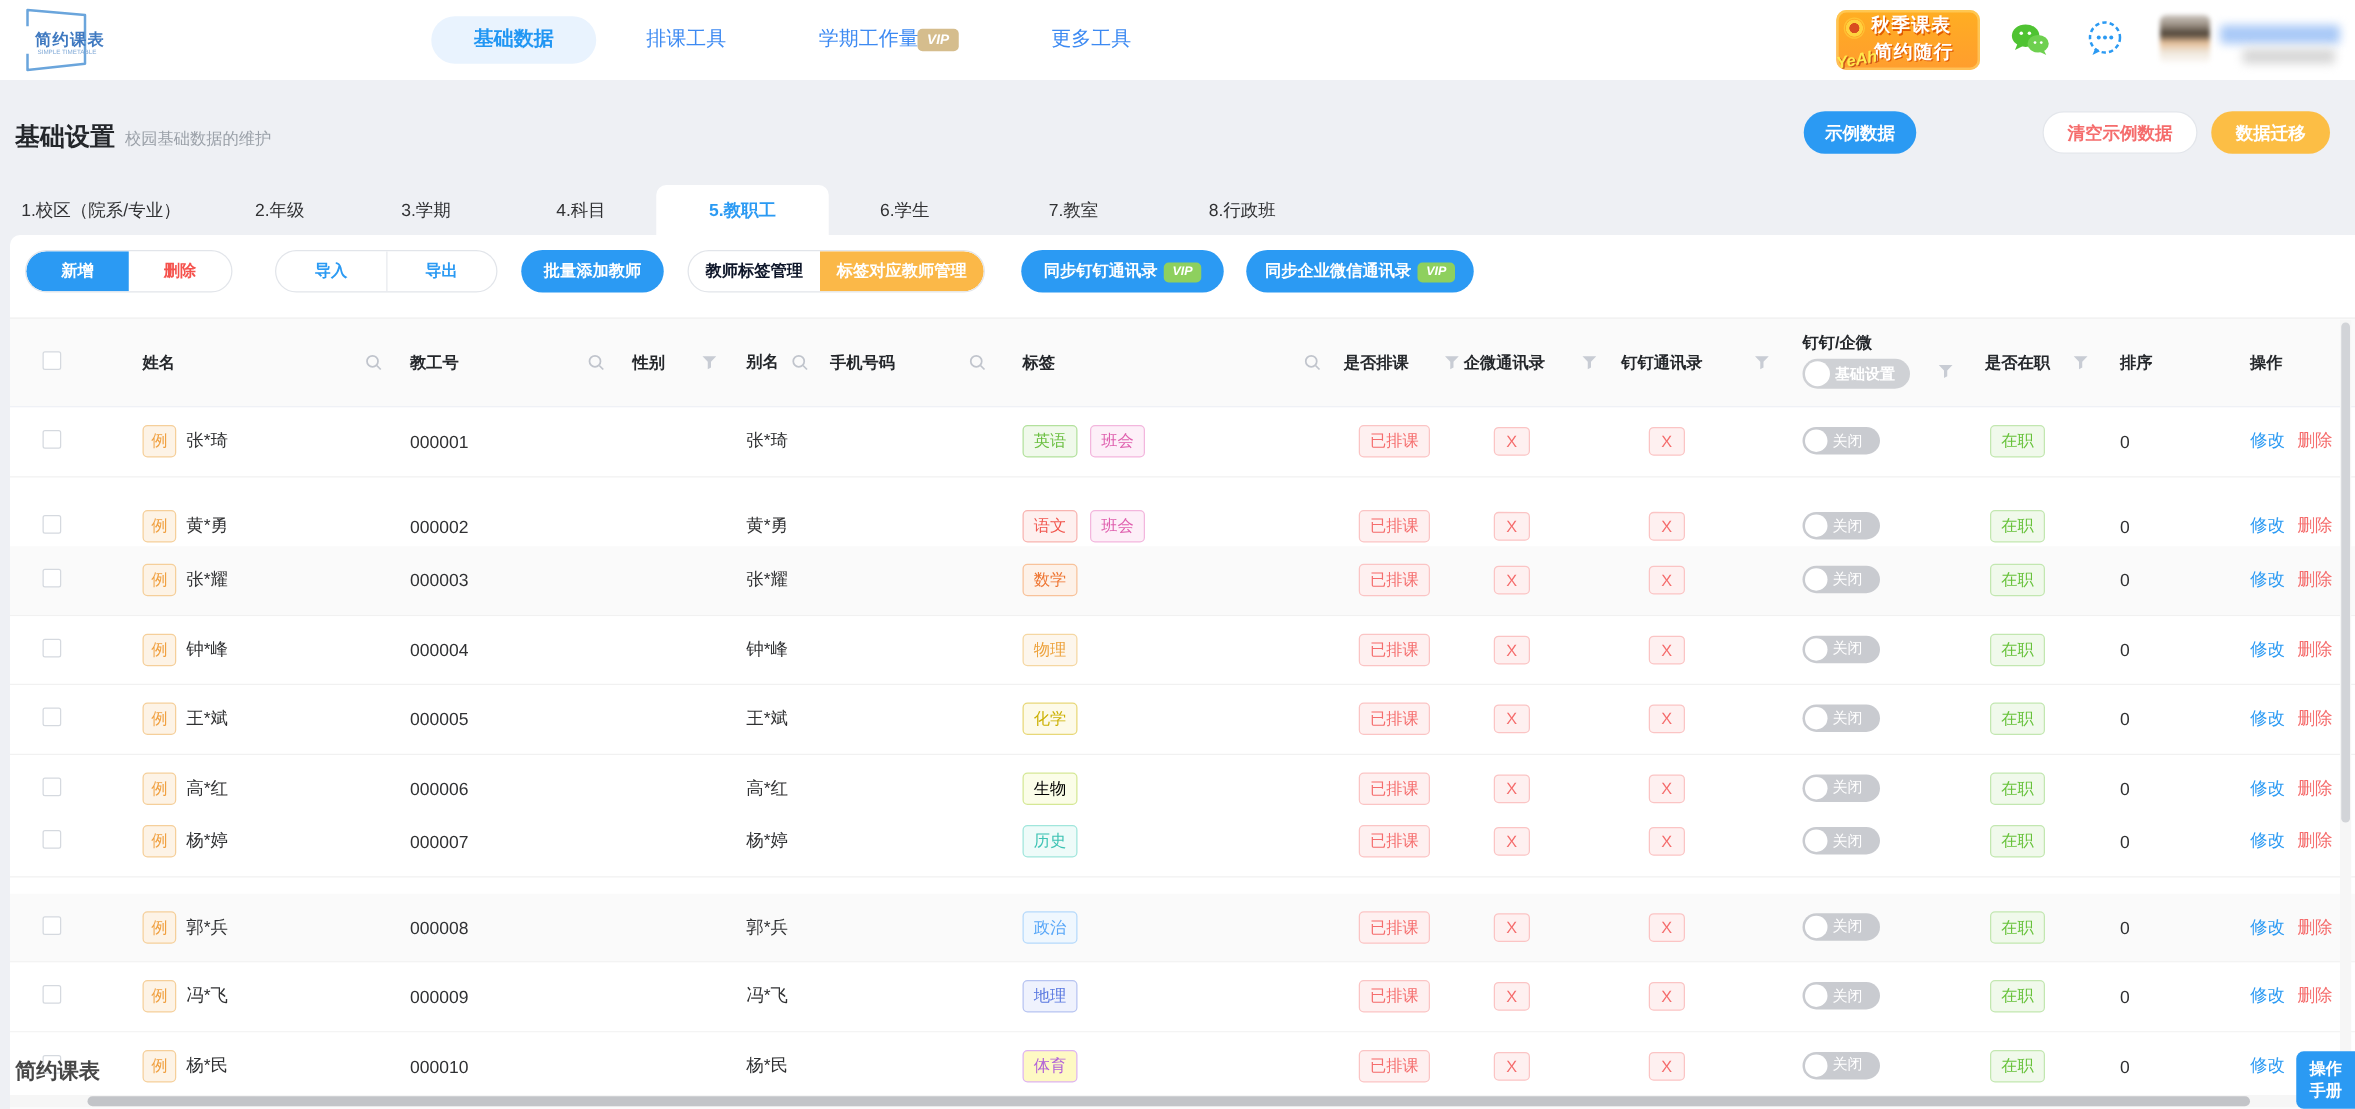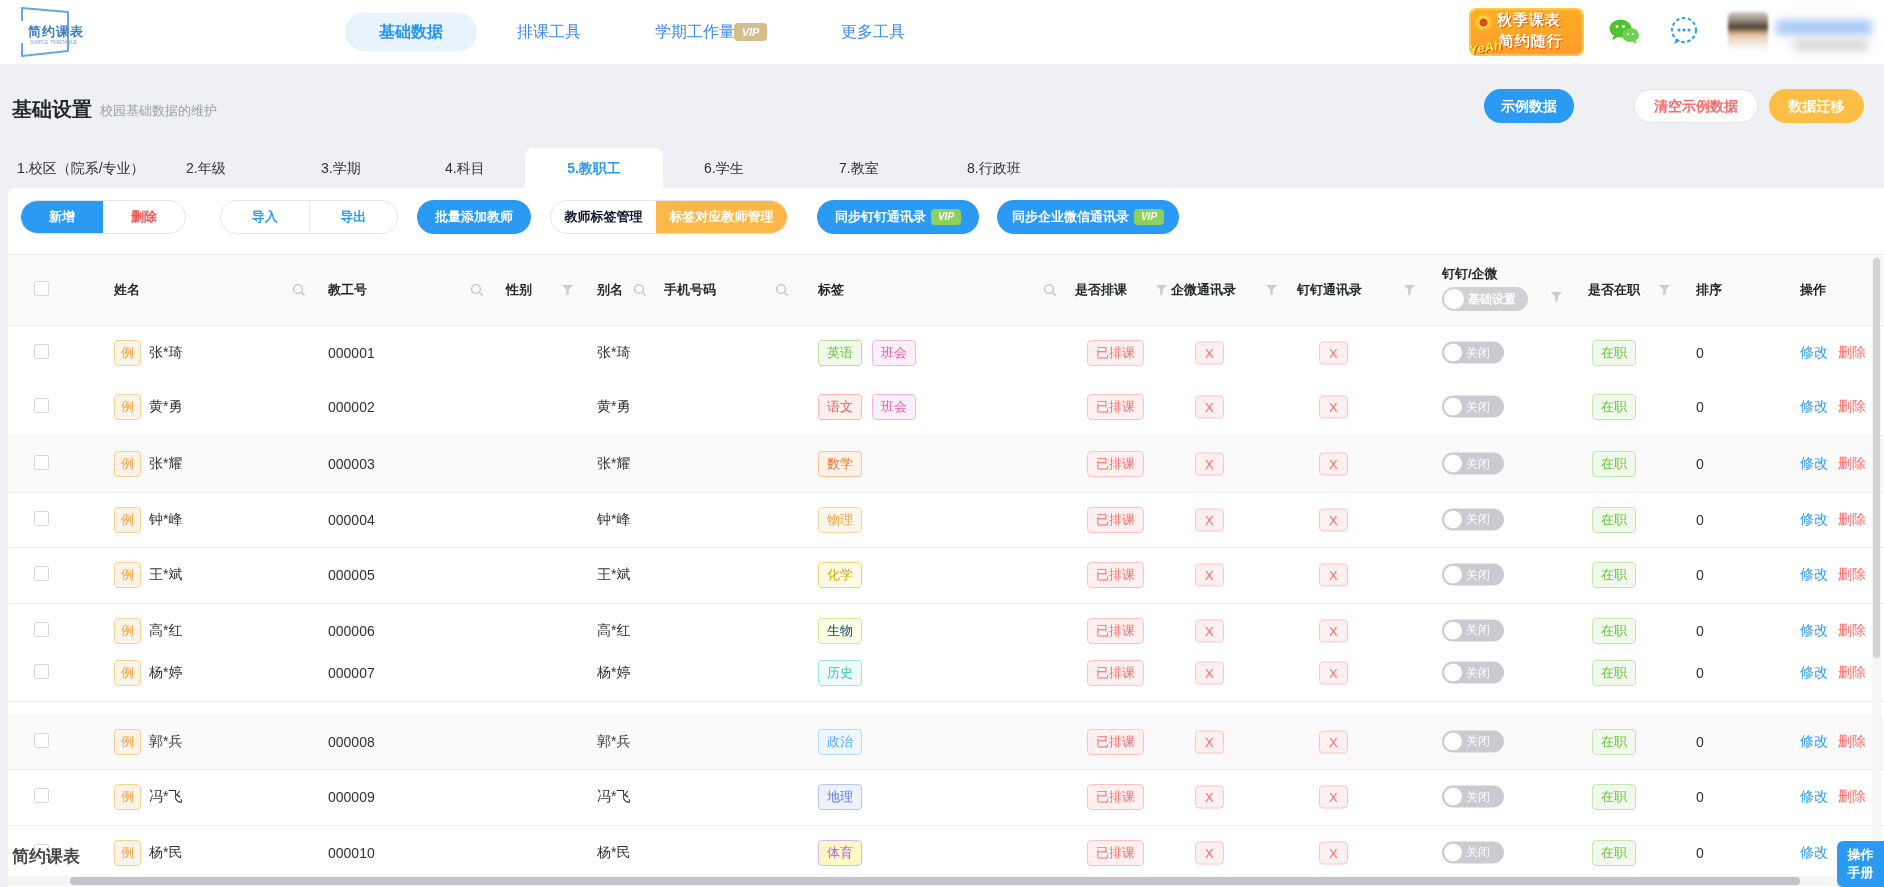--- a/index.html
+++ b/index.html
@@ -33,30 +33,30 @@
     background:linear-gradient(180deg,#cfc9c3 0%,#9a8f83 20%,#4e4337 38%,#e6c09a 56%,#efe6da 74%,#fff 100%);
     filter:blur(1.6px); }
   .bar-blue { position:absolute; left:1776px; top:20px; width:96px; height:15px; background:#a9c9f7; filter:blur(4px); border-radius:3px;}
   .bar-gray { position:absolute; left:1794px; top:39px; width:74px; height:12px; background:#d7d7d7; filter:blur(4px); border-radius:3px;}
 
   
   .pg-title { position:absolute; left:12px; top:96px; font-size:20px; font-weight:bold; color:#24272b; }
   .pg-sub { position:absolute; left:100px; top:102px; font-size:13px; color:#9aa0a8; }
   .btn { position:absolute; height:34px; border-radius:17px; font-size:14px; font-weight:bold; text-align:center;
     line-height:34px; cursor:pointer; }
-  .btn-sample { left:1484px; top:89px; width:90px; background:#2b9af3; color:#fff; }
+  .btn-sample { left:1443px; top:89px; width:90px; background:#2b9af3; color:#fff; }
   .btn-clear { left:1634px; top:89px; width:124px; background:#fff; color:#f56c6c; border:1px solid #e3e6eb; line-height:32px; }
   .btn-migrate { left:1769px; top:89px; width:95px; background:#fcbe45; color:#fff;text-align:center; }
 
   
   .tabs { position:absolute; left:0; top:148px; width:1884px; height:40px; }
   .tab { position:absolute; top:0; height:40px; line-height:40px; font-size:14px; color:#303133; cursor:pointer; }
   .tab-active-pill { position:absolute; left:525px; top:0; width:138px; height:40px; background:#fff;
     border-radius:8px 8px 0 0; text-align:center; line-height:40px; font-size:14px; font-weight:bold; color:#2b9af3; cursor:pointer;}
-  .t1{left:17px;} .t2{left:186px;} .t3{left:321px;} .t4{left:445px;} .t6{left:704px;} .t7{left:839px;} .t8{left:967px;}
+  .t1{left:17px;} .t2{left:204px;} .t3{left:321px;} .t4{left:445px;} .t6{left:704px;} .t7{left:839px;} .t8{left:967px;}
 
   
   .card { position:absolute; left:8px; top:188px; width:1876px; height:699px; background:#fff; border-radius:8px 0 0 0; overflow:hidden; }
 
   
   .tbar-btn { position:absolute; top:12px; height:34px; border-radius:17px; font-size:13px; font-weight:bold;
     text-align:center; line-height:34px; cursor:pointer; overflow:hidden; }
   .grp { border:1px solid #e2e5ea; background:#fff; display:flex; line-height:32px; }
   .grp > span { flex:1; cursor:pointer; }
   .g-add { left:12px; width:166px; } .g-add .half-blue { background:#2b9af3; color:#fff; border-radius:17px 0 0 17px; }
@@ -92,21 +92,21 @@
 
   .badge-li { display:inline-block; padding:3px 6px; border:1px solid #f5cf9a; background:#fdf3e6; color:#f0a040;
     border-radius:4px; font-size:13px; margin-right:8px; }
   .tag { display:inline-block; padding:3px 8px; border:1px solid; border-radius:4px; font-size:13px; margin-right:10px; }
   .t-green { color:#6abf40; border-color:#b3e19d; background:#f0f9eb; }
   .t-pink  { color:#df5fae; border-color:#f3b6dd; background:#fdeff8; }
   .t-red   { color:#f1564e; border-color:#f8b4b0; background:#fef0ef; }
   .t-orange{ color:#ee7430; border-color:#f8c29a; background:#fdf1e8; }
   .t-amber { color:#eda23c; border-color:#f5d7a2; background:#fdf6ec; }
   .t-yellow{ color:#cbb000; border-color:#e8d878; background:#fdfae8; }
-  .t-lime  { color:#0c4a6e; border-color:#d5e895; background:#fbfde8; }
+  .t-lime  { color:#000000; border-color:#d5e895; background:#fbfde8; }
   .t-teal  { color:#3ec3b4; border-color:#a0e6dc; background:#eefbf9; }
   .t-lblue { color:#58a7f8; border-color:#b5d9fb; background:#eff7fe; }
   .t-blue  { color:#5a78e0; border-color:#b7c4f1; background:#eff2fd; }
   .t-purple{ color:#b160d8; border-color:#ddb3f0; background:#fef9c3; }
   .pill { display:inline-block; padding:3px 8px; border:1px solid #fbc4c4; border-radius:4px; background:#fef0f0;
     color:#f56c6c; font-size:13px; }
   .p-x { padding:3px 9px; }
   .p-green { border-color:#c2e7b0; background:#f0f9eb; color:#67c23a; }
   .toggle { display:inline-flex; align-items:center; width:62px; height:22px; background:#c9cbd0; border-radius:11px; cursor:pointer; }
   .toggle .knob { width:18px; height:18px; background:#fff; border-radius:50%; margin-left:2px; flex:none; }
@@ -291,21 +291,21 @@
           <span class="knob"></span>
           <span class="tg-label">关闭</span>
         </span>
       </div>
       <div class="cell x-onjob"><span class="pill p-green">在职</span></div>
       <div class="cell x-sort">0</div>
       <div class="cell x-ops">
         <span class="lnk-blue">修改</span><span class="lnk-red">删除</span>
       </div>
     </div>
-      <div class="trow" style="top: 192px; text-align: right;">
+      <div class="trow" style="top: 206px; text-align: right;">
       <div class="cell x-check"><span class="checkbox"></span></div>
       <div class="cell x-head">
         <span class="badge-li">例</span><span class="nm">黄*勇</span>
       </div>
       <div class="cell x-empno">000002</div>
       <div class="cell x-alias">黄*勇</div>
       <div class="cell x-tags"><span class="tag auto-hide t-red">语文</span><span class="tag auto-hide t-pink">班会</span></div>
       <div class="cell x-sched"><span class="pill">已排课</span></div>
       <div class="cell x-qw"><span class="pill p-x">X</span></div>
       <div class="cell x-dd"><span class="pill p-x">X</span></div>

